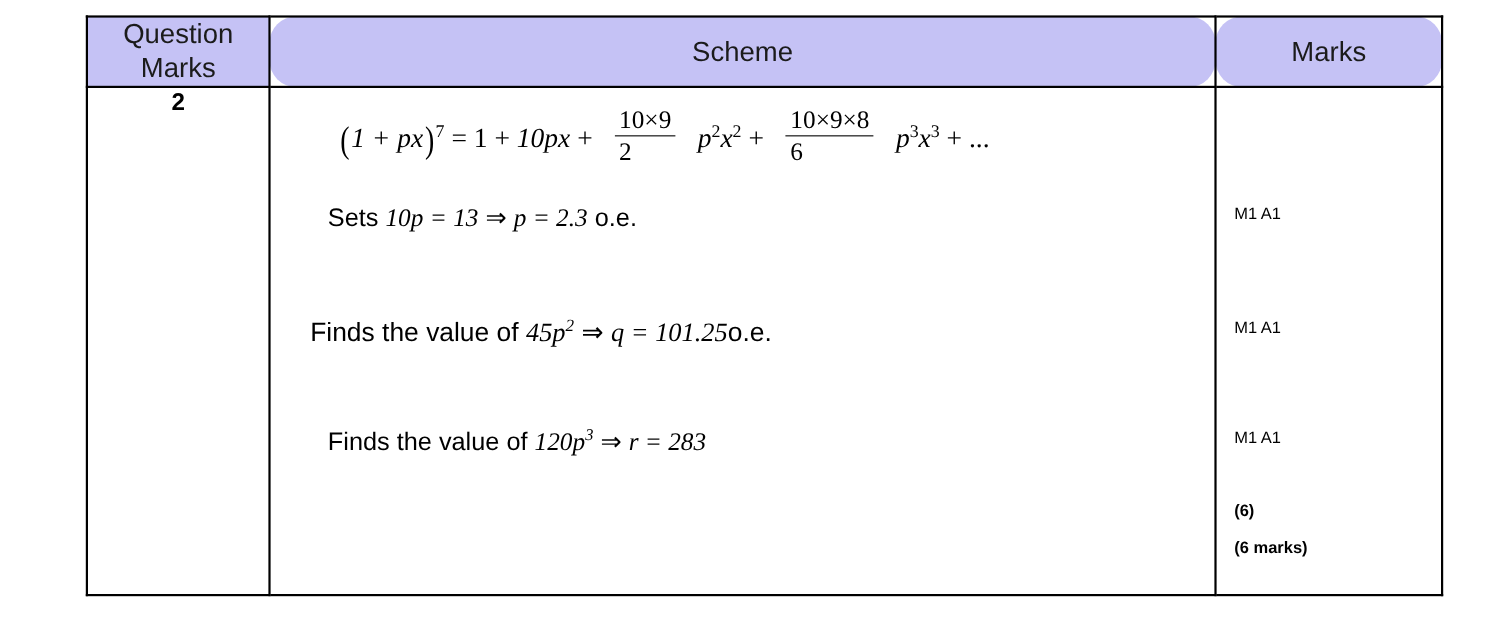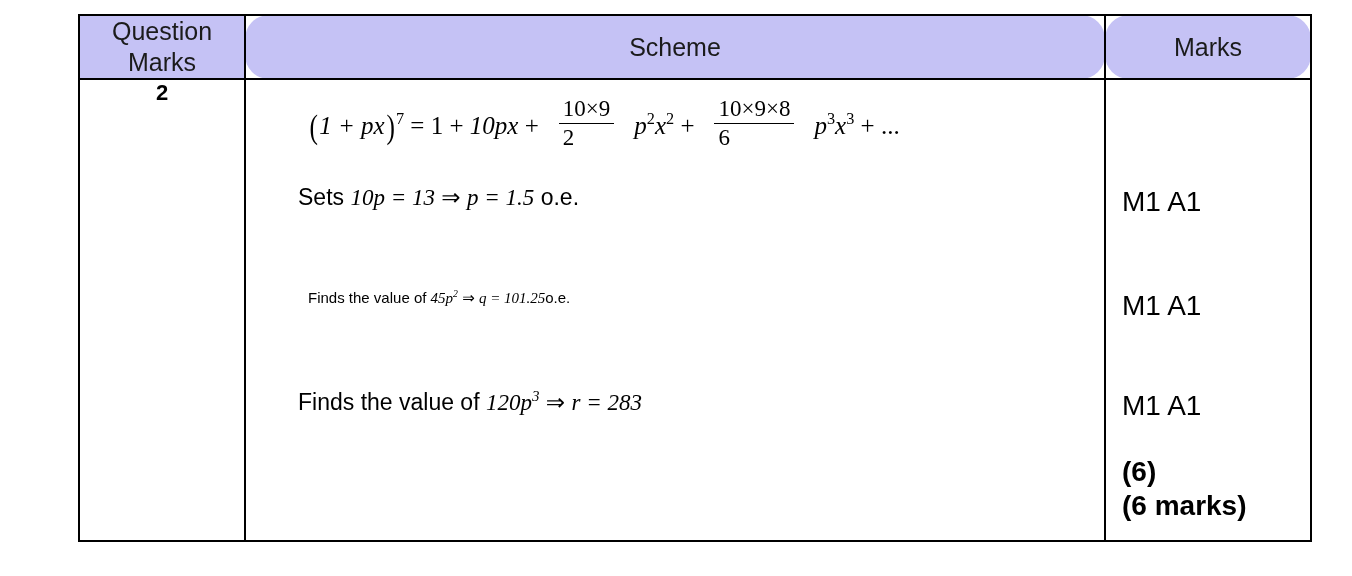--- a/index.html
+++ b/index.html
@@ -58,21 +58,21 @@
     font-size: 22px;
     font-weight: bold;
     padding-top: 8px;
   }
   td.scheme-cell {
     position: relative;
     font-size: 23px;
   }
   td.marks-cell {
     position: relative;
-    font-size: 28px;
+    font-size: 15px;
     padding-left: 16px;
   }
 
   
   .mathline {
     font-family: "Liberation Serif", serif;
     font-style: italic;
   }
   .up { font-style: normal; }
   .sup {
@@ -120,23 +120,23 @@
   }
   .line-sets {
     position: absolute;
     left: 52px;
     top: 104px;
     font-size: 23px;
     white-space: nowrap;
   }
   .line-q {
     position: absolute;
-    left: 62px;
+    left: 36px;
     top: 208px;
-    font-size: 15px;
+    font-size: 24px;
     white-space: nowrap;
   }
   .line-r {
     position: absolute;
     left: 52px;
     top: 308px;
     font-size: 23px;
     white-space: nowrap;
   }
   .mk1 { position: absolute; left: 16px; top: 106px; }
@@ -181,21 +181,21 @@
         <td class="qn-cell">2</td>
         <td class="scheme-cell">
 
           <div class="expansion mathline mathtext">
             <span class="bigparen">(</span><span>1 + px</span><span class="bigparen">)</span><span class="sup">7</span>
             <span class="up">=</span>
             <span class="up">1</span><span class="up">&nbsp;+&nbsp;</span><span>10px</span><span class="up">&nbsp;+</span><span class="frac"><span class="num">10×9</span><span class="den">2</span></span><span>p</span><span class="sup">2</span><span>x</span><span class="sup">2</span><span class="up">&nbsp;+</span><span class="frac"><span class="num">10×9×8</span><span class="den">6</span></span><span>p</span><span class="sup">3</span><span>x</span><span class="sup">3</span><span class="up">&nbsp;</span><span class="up">+ ...</span>
           </div>
 
           <div class="line-sets">
-            <span>Sets </span><span class="mathline mathtext">10p = 13</span>&nbsp;<span class="mathtext">⇒</span>&nbsp;<span class="mathline mathtext">p = 1.5</span>&nbsp;<span>o.e.</span>
+            <span>Sets </span><span class="mathline mathtext">10p = 13</span>&nbsp;<span class="mathtext">⇒</span>&nbsp;<span class="mathline mathtext">p = 2.3</span>&nbsp;<span>o.e.</span>
           </div>
 
           <div class="line-q">
             <span>Finds the value of </span><span class="mathline mathtext">45p</span><span class="supi mathtext">2</span>&nbsp;<span class="mathtext">⇒</span>&nbsp;<span class="mathline mathtext">q = 101.25</span><span>o.e.</span>
           </div>
 
           <div class="line-r">
             <span>Finds the value of </span><span class="mathline mathtext">120p</span><span class="supi mathtext">3</span>&nbsp;<span class="mathtext">⇒</span>&nbsp;<span class="mathline mathtext">r = 283</span>
           </div>
 

